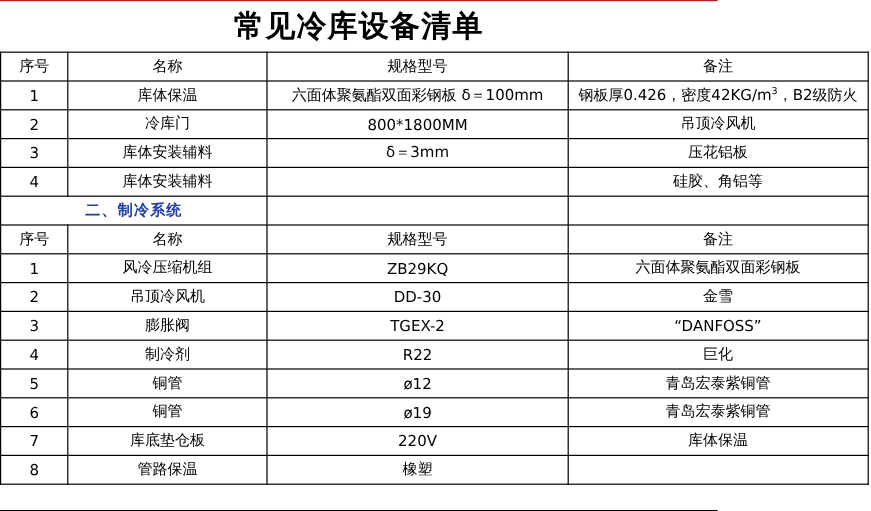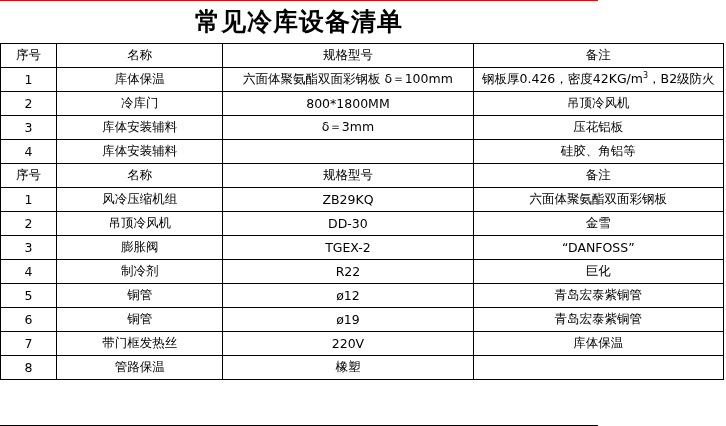--- a/index.html
+++ b/index.html
@@ -107,20 +107,25 @@
         <td>压花铝板</td>
       </tr>
       <tr>
         <td>4</td>
         <td>库体安装辅料</td>
         <td></td>
         <td>硅胶、角铝等</td>
       </tr>
 
       <tr>
+        <td class="section" colspan="2">二、制冷系统</td>
+        <td></td>
+        <td></td>
+      </tr>
+      <tr>
         <td class="hdr">序号</td>
         <td class="hdr">名称</td>
         <td class="hdr">规格型号</td>
         <td class="hdr">备注</td>
       </tr>
       <tr>
         <td>1</td>
         <td>风冷压缩机组</td>
         <td>ZB29KQ</td>
         <td>六面体聚氨酯双面彩钢板</td>
@@ -150,21 +155,21 @@
         <td>青岛宏泰紫铜管</td>
       </tr>
       <tr>
         <td>6</td>
         <td>铜管</td>
         <td>ø19</td>
         <td>青岛宏泰紫铜管</td>
       </tr>
       <tr>
         <td>7</td>
-        <td>带门框发热丝</td>
+        <td>库底垫仓板</td>
         <td>220V</td>
         <td>库体保温</td>
       </tr>
       <tr>
         <td>8</td>
         <td>管路保温</td>
         <td>橡塑</td>
         <td></td>
       </tr>
     </tbody>

